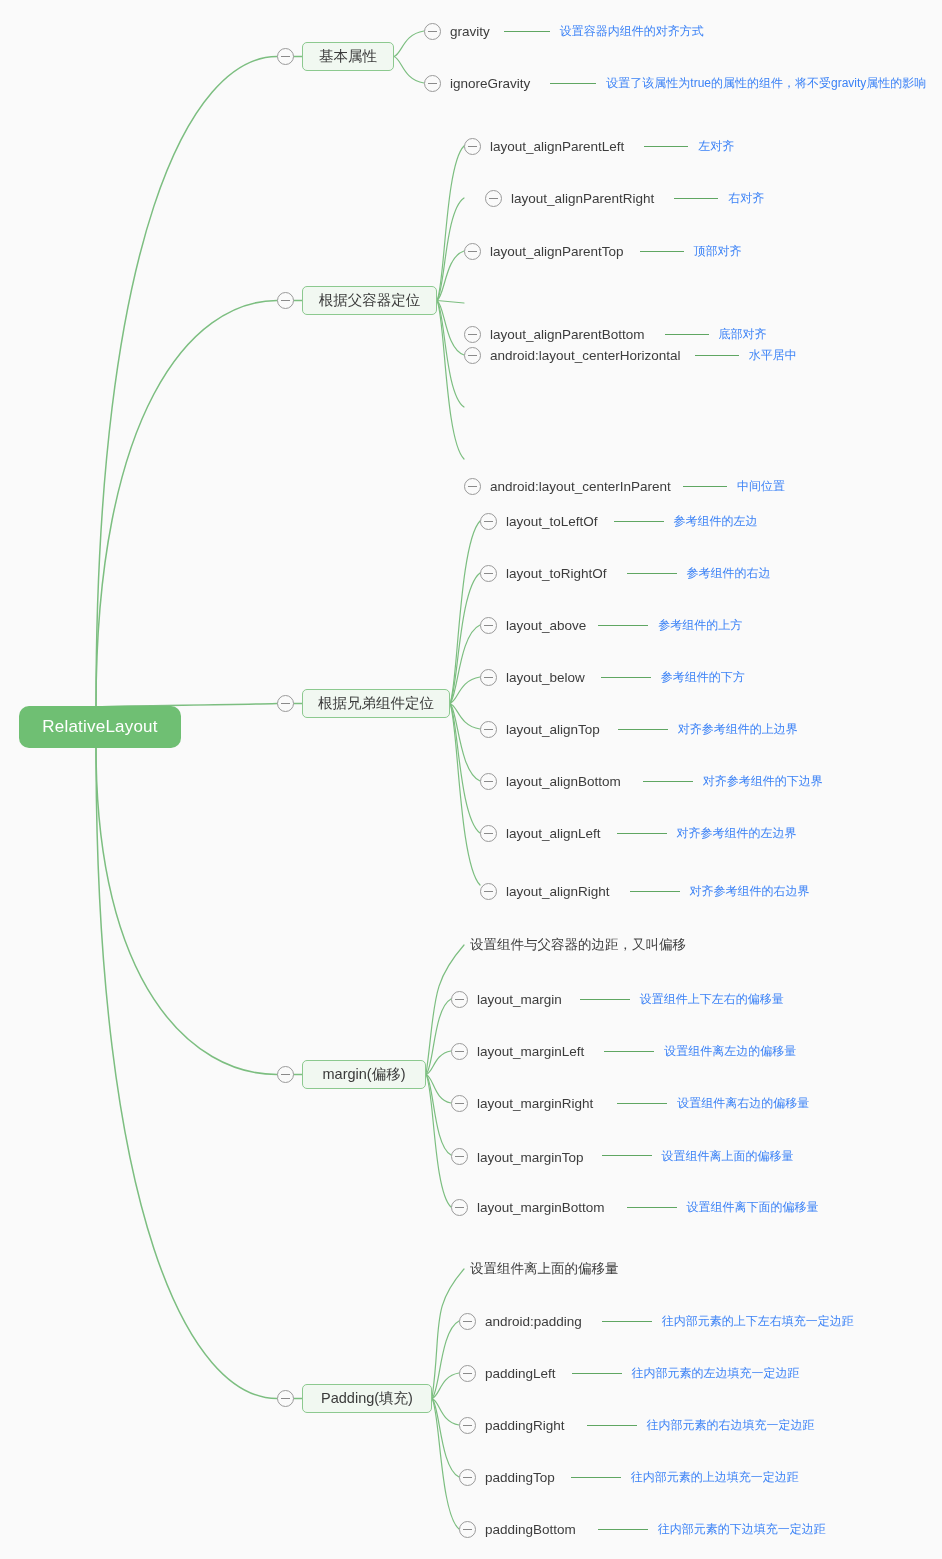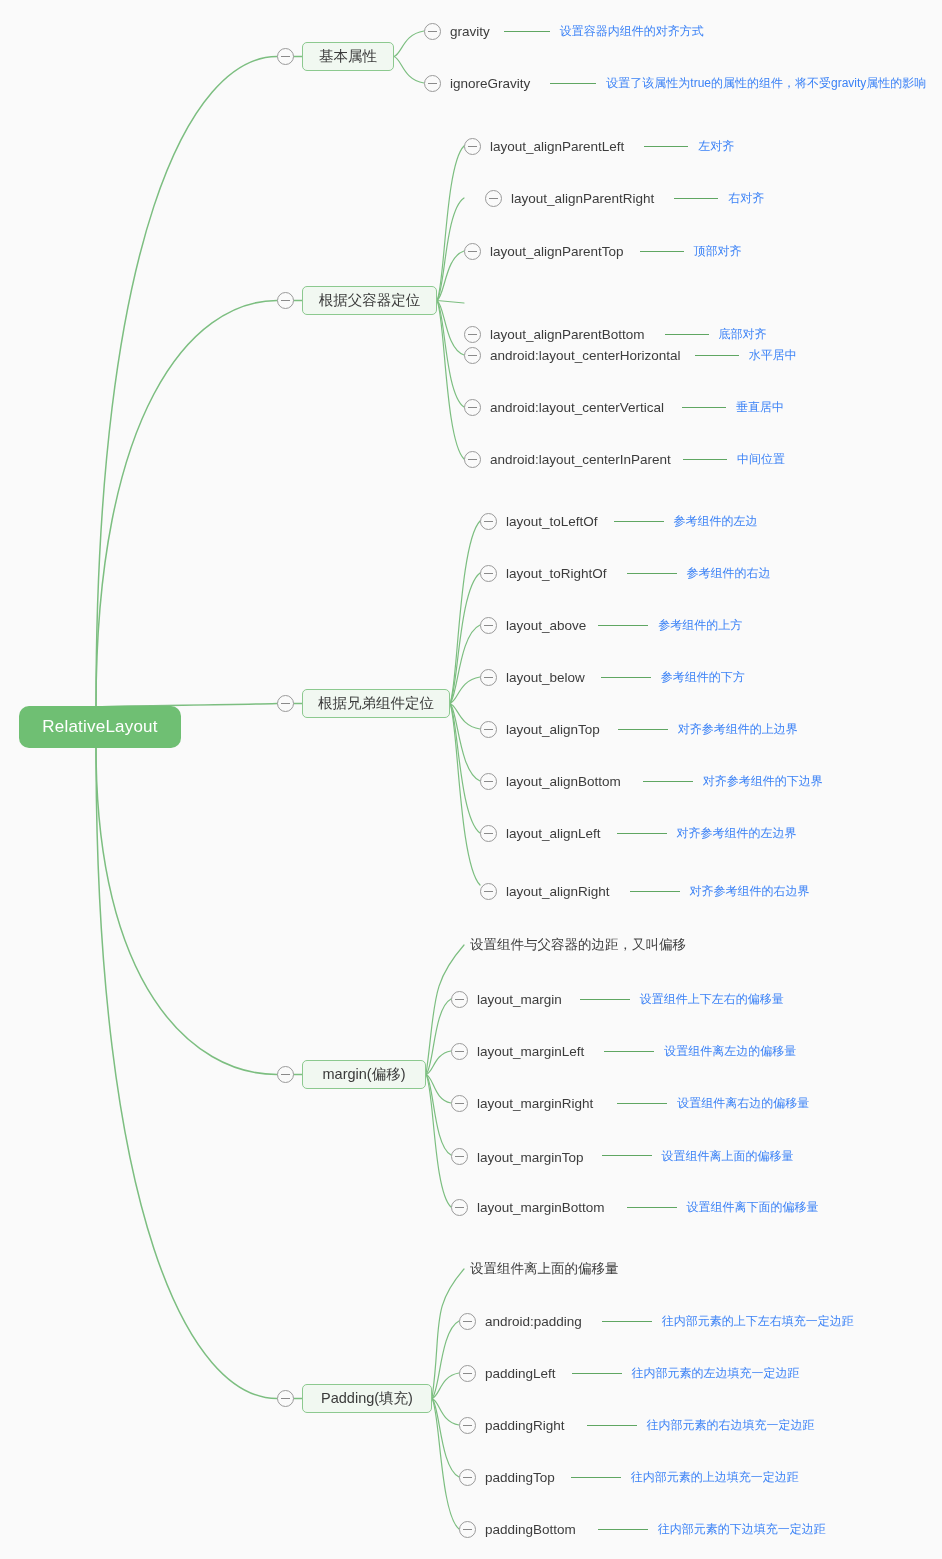--- a/index.html
+++ b/index.html
@@ -210,27 +210,21 @@
       <span class="leaf-label">layout_alignParentBottom</span>
       <span class="leaf-dash" style="width: 44px; margin-left: 20px; background: rgb(95, 166, 98);"></span>
       <span class="leaf-desc">底部对齐</span>
     </div>
     <div class="leaf" style="left: 464px; top: 345px;">
       <span class="leaf-dot"></span>
       <span class="leaf-label">android:layout_centerHorizontal</span>
       <span class="leaf-dash" style="width: 44px; margin-left: 14px; background: rgb(95, 166, 98);"></span>
       <span class="leaf-desc">水平居中</span>
     </div>
-    <div class="leaf" style="left: 464px; top: 397px;">
-      <span class="leaf-dot"></span>
-      <span class="leaf-label">android:layout_centerVertical</span>
-      <span class="leaf-dash" style="width: 44px; margin-left: 18px; background: rgb(95, 166, 98);"></span>
-      <span class="leaf-desc">垂直居中</span>
-    </div>
-    <div class="leaf" style="left: 464px; top: 449px;">
+    <div class="leaf" style="left: 464px; top: 476px;">
       <span class="leaf-dot"></span>
       <span class="leaf-label">android:layout_centerInParent</span>
       <span class="leaf-dash" style="width: 44px; margin-left: 12px; background: rgb(95, 166, 98);"></span>
       <span class="leaf-desc">中间位置</span>
     </div>
     <div class="toggle" style="left: 277px; top: 695px;"></div>
     <div class="branch-node" style="left: 302px; top: 689px; width: 148px; height: 29px;">
       <span>根据兄弟组件定位</span>
     </div>
     <div class="leaf" style="left: 480px; top: 511px;">

